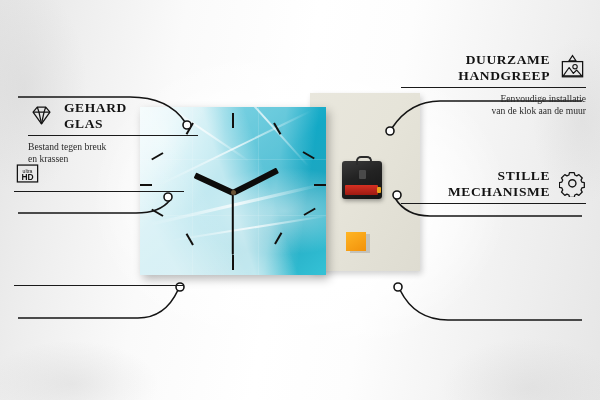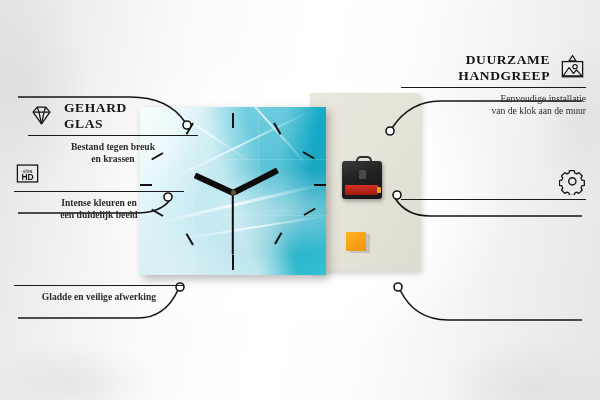--- a/index.html
+++ b/index.html
@@ -76,21 +76,21 @@
     font-size:13.5px;line-height:15.5px;letter-spacing:.6px;color:#131313;
     text-transform:uppercase;white-space:pre-line;
   }
   .feat .rule{height:1.4px;background:#1a1a1a;margin:4px 0 5px 0;}
   .feat .desc{
     font-family:"Liberation Serif",serif;font-size:9.6px;line-height:11.6px;
     color:#2b2b2b;white-space:pre-line;
   }
   .feat.left .head{justify-content:flex-start;}
   .feat.left .title{text-align:left;}
-  .feat.left .desc{text-align:center;font-weight:bold;}
+  .feat.left .desc{text-align:left;}
   .feat.right .head{flex-direction:row;justify-content:flex-end;}
   .feat.right .title{text-align:right;}
   .feat.right .desc{text-align:right;}
   .ico{width:27px;height:27px;flex:0 0 27px;display:block;}
 
   #f1{left:28px;top:52px;width:170px;margin-top:48px;}
   #f2{left:14px;top:160px;width:170px;}
   #f3{left:14px;top:281px;width:170px;}
   #f4{right:14px;top:52px;width:185px;}
   #f5{right:14px;top:168px;width:185px;}
@@ -184,47 +184,46 @@
 
   <div class="feat left" id="f2">
     <div class="head">
       <svg class="ico" viewBox="0 0 32 32">
         <rect x="4" y="6" width="24" height="20" fill="none" stroke="#131313" stroke-width="1.5"></rect>
         <text x="16" y="15" font-family="Liberation Sans, sans-serif" font-size="6" text-anchor="middle" fill="#131313">ultra</text>
         <text x="16" y="24" font-family="Liberation Sans, sans-serif" font-size="10" font-weight="bold" text-anchor="middle" fill="#131313">HD</text>
       </svg>
     </div>
     <div class="rule"></div>
-    <div class="desc">Intense kleuren en
-een duidelijk beeld</div>
   </div>
 
   <div class="feat left" id="f3">
     <div class="rule"></div>
-    <div class="desc">Gladde en veilige afwerking</div>
   </div>
 
   <div class="feat right" id="f4">
     <div class="head">
       <div class="title">DUURZAME
 HANDGREEP</div>
       <svg class="ico" viewBox="0 0 32 32">
         <path d="M16,2 L12,8 L20,8 Z" fill="none" stroke="#131313" stroke-width="1.4"></path>
         <rect x="4" y="9" width="24" height="18" fill="none" stroke="#131313" stroke-width="1.5"></rect>
         <circle cx="19" cy="15" r="2.6" fill="none" stroke="#131313" stroke-width="1.3"></circle>
         <path d="M5,26 L12,16 L17,23 L21,19 L27,26 Z" fill="none" stroke="#131313" stroke-width="1.4" stroke-linejoin="round"></path>
       </svg>
     </div>
     <div class="rule"></div>
     <div class="desc">Eenvoudige installatie
 van de klok aan de muur</div>
   </div>
 
   <div class="feat right" id="f5">
     <div class="head">
+      <div class="title">STILLE
+MECHANISME</div>
       <svg class="ico" viewBox="0 0 32 32">
         <g fill="none" stroke="#131313" stroke-width="1.6" stroke-linejoin="round">
           <path d="M13,3 h6 l.7,3.1 2.5,1.1 2.7,-1.6 4.2,4.2 -1.6,2.7 1.1,2.5 3.1,.7 v6 l-3.1,.7 -1.1,2.5 1.6,2.7 -4.2,4.2 -2.7,-1.6 -2.5,1.1 -.7,3.1 h-6 l-.7,-3.1 -2.5,-1.1 -2.7,1.6 -4.2,-4.2 1.6,-2.7 -1.1,-2.5 -3.1,-.7 v-6 l3.1,-.7 1.1,-2.5 -1.6,-2.7 4.2,-4.2 2.7,1.6 2.5,-1.1 Z" transform="translate(0.2,0.2) scale(0.94)"></path>
           <circle cx="15.8" cy="15.8" r="4.3"></circle>
         </g>
       </svg>
     </div>
     <div class="rule"></div>
   </div>
 

